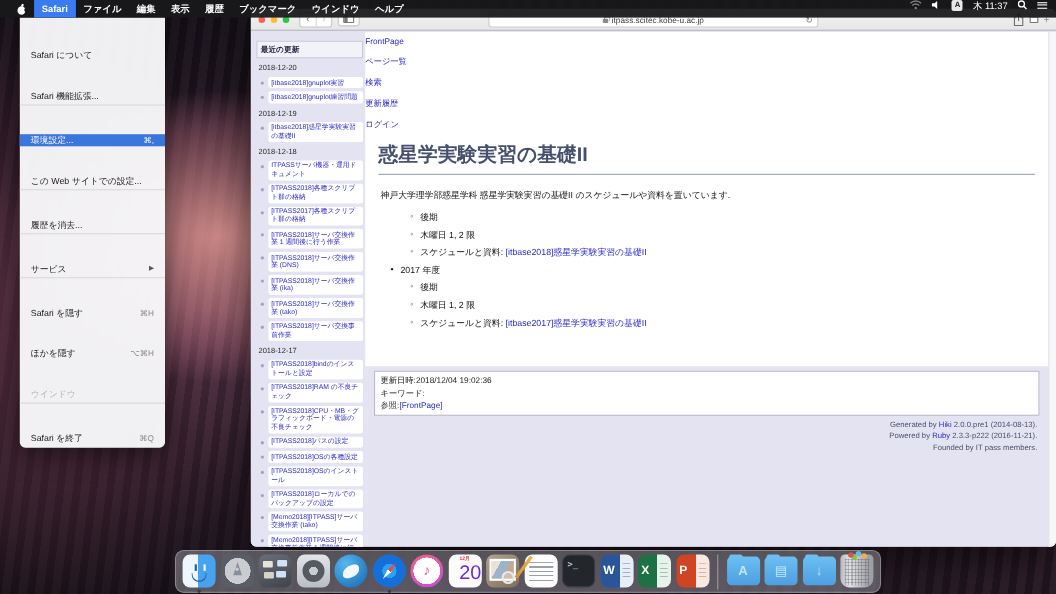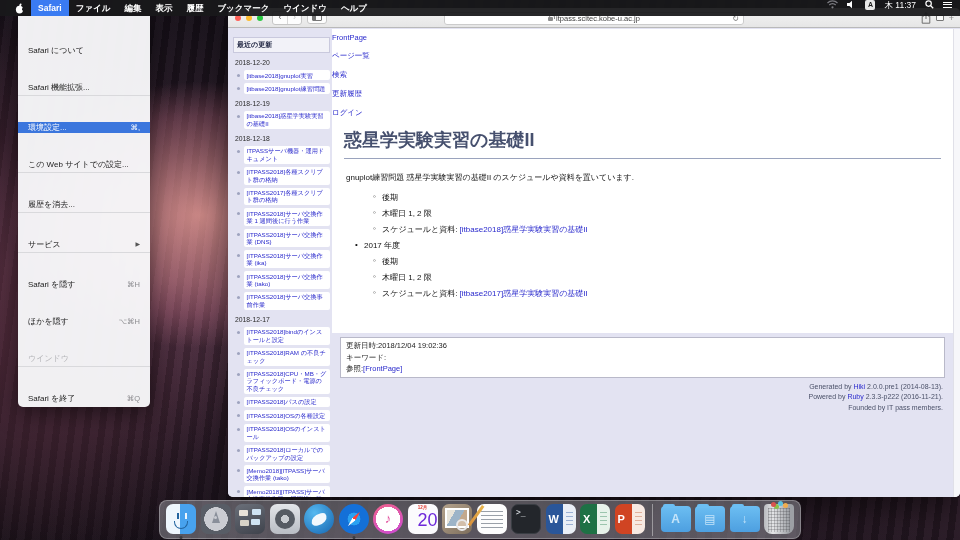--- a/index.html
+++ b/index.html
@@ -333,21 +333,21 @@
 
       <div class="main">
         <div class="nav-row" id="nav-links">
             <a class="link">FrontPage</a>
             <a class="link">ページ一覧</a>
             <a class="link">検索</a>
             <a class="link">更新履歴</a>
             <a class="link">ログイン</a>
           </div>
         <div class="page-title">惑星学実験実習の基礎II</div>
-        <div class="intro">gnuplot練習問題 惑星学実験実習の基礎II のスケジュールや資料を置いています.</div>
+        <div class="intro">神戸大学理学部惑星学科 惑星学実験実習の基礎II のスケジュールや資料を置いています.</div>
         <ul class="years" id="year-list">
             <li>
               <ul class="sub">
                 <li>後期</li>
                 <li>木曜日 1, 2 限</li>
                 <li>スケジュールと資料: <a class="link">[itbase2018]惑星学実験実習の基礎II</a></li>
               </ul>
             </li>
             <li>
               <div class="year-label">2017 年度</div>

